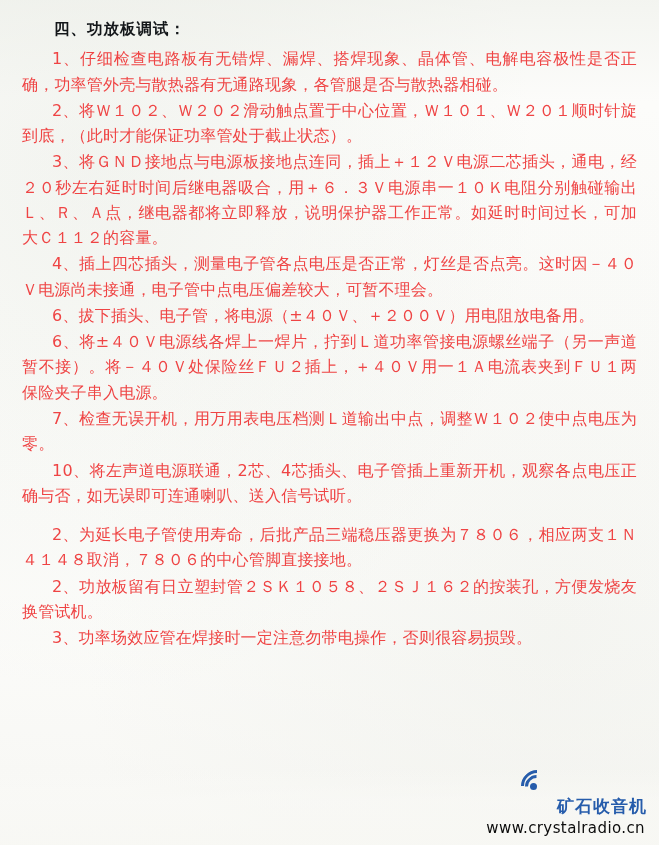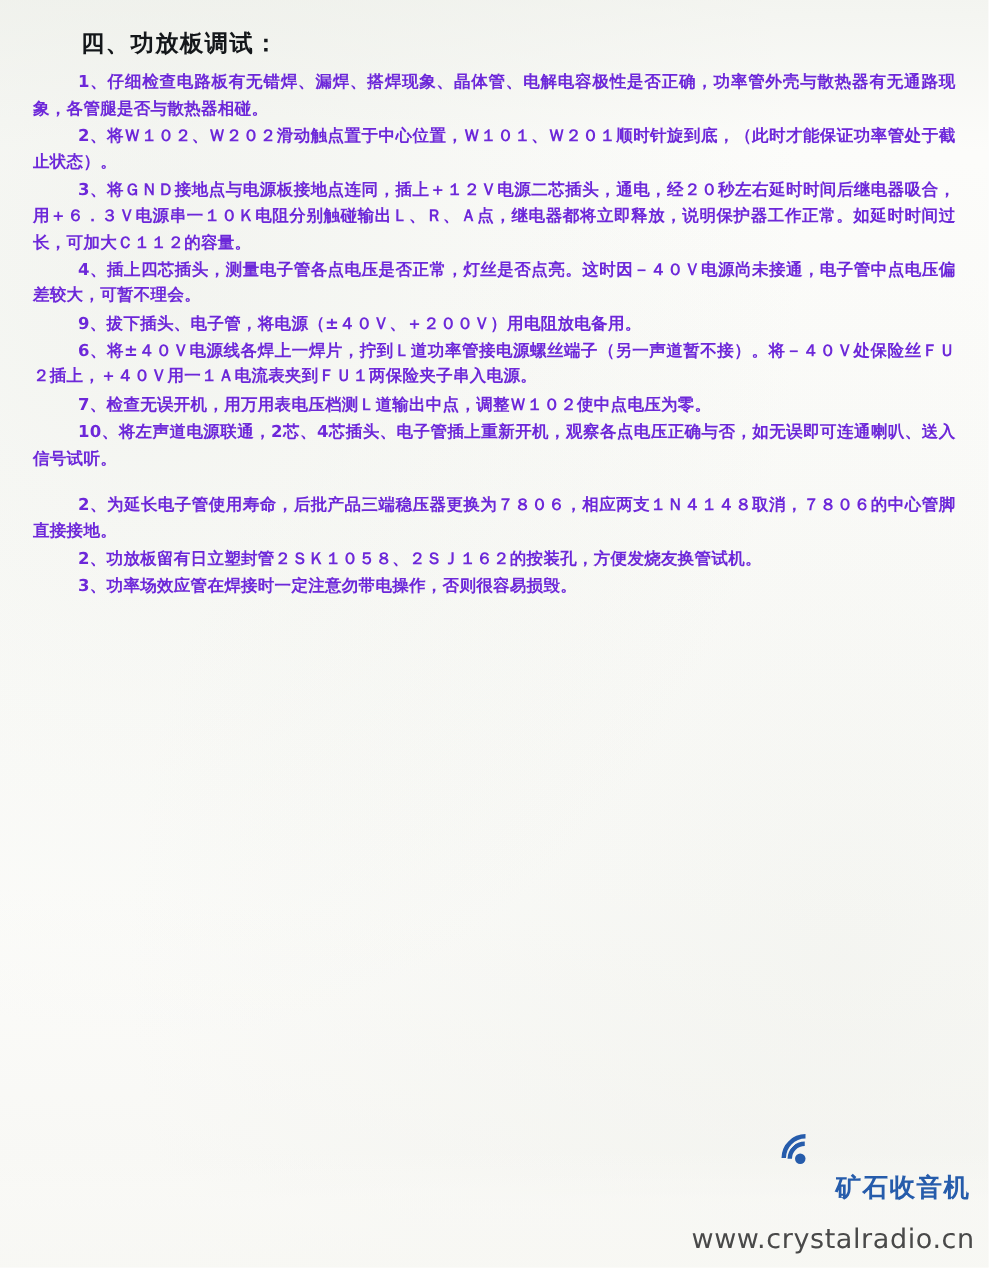--- a/index.html
+++ b/index.html
@@ -35,29 +35,28 @@
   .doc-title {
     font-size: 15.5px;
     font-weight: bold;
     color: #14171a;
     letter-spacing: 1px;
     text-indent: 32px;
     margin: 4px 0 5px 0;
     line-height: 1.5;
   }
   .para {
-    font-size: 11px;
-    color: #6d28d9;
+    font-size: 16px;
+    color: #ef4444;
     line-height: 1.58;
     text-indent: 30px;
     margin: 0 0 1px 0;
     letter-spacing: 0.2px;
     text-align: justify;
     text-justify: inter-ideograph;
-    font-weight: bold;
   }
   .section-gap {
     height: 13px;
   }
   .sub-title {
     font-size: 15.5px;
     font-weight: bold;
     color: #14171a;
     letter-spacing: 1px;
     text-indent: 32px;
@@ -112,42 +111,42 @@
   }
   .wm-text {
     font-size: 17px;
     font-weight: bold;
     color: #1b54a8;
     letter-spacing: 1px;
     line-height: 1;
     margin-top: 48px;
   }
   .wm-url {
-    font-size: 18px;
-    color: #404040;
+    font-size: 15px;
+    color: #000000;
     letter-spacing: 0.4px;
-    margin-top: 15px;
+    margin-top: 4px;
     text-align: right;
     padding-right: 2px;
   }
 </style>
 </head>
 <body>
 
 <div class="paper"></div>
 
 <div class="content">
 
   <div class="doc-title">四、功放板调试：</div>
 
   <p class="para">1、仔细检查电路板有无错焊、漏焊、搭焊现象、晶体管、电解电容极性是否正确，功率管外壳与散热器有无通路现象，各管腿是否与散热器相碰。</p>
   <p class="para">2、将Ｗ１０２、Ｗ２０２滑动触点置于中心位置，Ｗ１０１、Ｗ２０１顺时针旋到底，（此时才能保证功率管处于截止状态）。</p>
   <p class="para">3、将ＧＮＤ接地点与电源板接地点连同，插上＋１２Ｖ电源二芯插头，通电，经２０秒左右延时时间后继电器吸合，用＋６．３Ｖ电源串一１０Ｋ电阻分别触碰输出Ｌ、Ｒ、Ａ点，继电器都将立即释放，说明保护器工作正常。如延时时间过长，可加大Ｃ１１２的容量。</p>
   <p class="para">4、插上四芯插头，测量电子管各点电压是否正常，灯丝是否点亮。这时因－４０Ｖ电源尚未接通，电子管中点电压偏差较大，可暂不理会。</p>
-  <p class="para">9、拔下插头、电子管，将电源（±４０Ｖ、＋２００Ｖ）用电阻放电备用。</p>
+  <p class="para">6、拔下插头、电子管，将电源（±４０Ｖ、＋２００Ｖ）用电阻放电备用。</p>
   <p class="para">6、将±４０Ｖ电源线各焊上一焊片，拧到Ｌ道功率管接电源螺丝端子（另一声道暂不接）。将－４０Ｖ处保险丝ＦＵ２插上，＋４０Ｖ用一１Ａ电流表夹到ＦＵ１两保险夹子串入电源。</p>
   <p class="para">7、检查无误开机，用万用表电压档测Ｌ道输出中点，调整Ｗ１０２使中点电压为零。</p>
   <p class="para">10、将左声道电源联通，2芯、4芯插头、电子管插上重新开机，观察各点电压正确与否，如无误即可连通喇叭、送入信号试听。</p>
 
   <div class="section-gap"></div>
 
 
   <p class="para">2、为延长电子管使用寿命，后批产品三端稳压器更换为７８０６，相应两支１Ｎ４１４８取消，７８０６的中心管脚直接接地。</p>
   <p class="para">2、功放板留有日立塑封管２ＳＫ１０５８、２ＳＪ１６２的按装孔，方便发烧友换管试机。</p>
   <p class="para">3、功率场效应管在焊接时一定注意勿带电操作，否则很容易损毁。</p>

